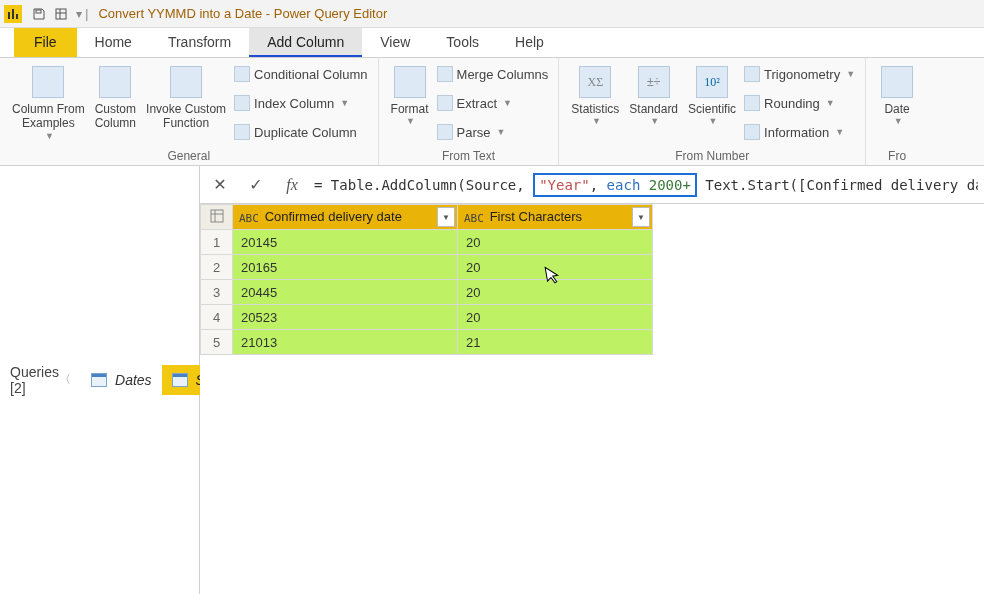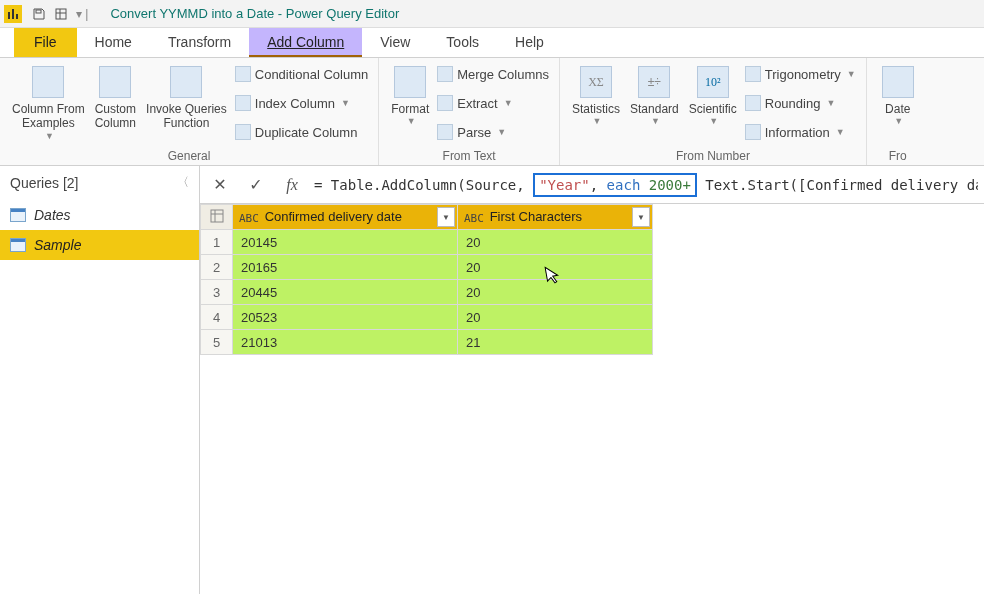--- a/index.html
+++ b/index.html
@@ -38,22 +38,22 @@
       display: inline-flex;
       align-items: center;
       justify-content: center;
       color: #555;
     }
     .qat-divider {
       color: #888;
       margin: 0 4px;
     }
     .title-text {
-      margin-left: 18px;
-      color: #0f766e;
+      margin-left: 6px;
+      color: #a16207;
       font-size: 13px;
     }
     .ribbon-tabs {
       display: flex;
       height: 30px;
       background: #fff;
       border-bottom: 1px solid #d0d0d0;
     }
     .ribbon-tab {
       padding: 6px 18px;
@@ -62,24 +62,23 @@
       font-size: 14px;
     }
     .ribbon-tab.file {
       background: #f2c811;
       color: #222;
       font-weight: normal;
       padding: 6px 20px;
       margin-left: 14px;
     }
     .ribbon-tab.active {
-      border-bottom: 2px solid #a16207;
+      border-bottom: 2px solid #1d4ed8;
       color: #222;
-      background: #c4b5fd;
-      text-decoration: underline;
+      background: #e5e5e5;
     }
     .ribbon-bar {
       height: 108px;
       background: #f9f9f9;
       border-bottom: 1px solid #d0d0d0;
       display: flex;
     }
     .ribbon-group {
       display: flex;
       flex-direction: column;
@@ -146,22 +145,23 @@
       margin-left: 2px;
     }
     .main {
       display: flex;
       height: calc(594px - 28px - 30px - 108px);
     }
     .sidebar {
       width: 200px;
       border-right: 1px solid #d0d0d0;
       display: flex;
-      flex-direction: column;
+      flex-direction: row;
       background: #fff;
+      align-items: center;
     }
     .sidebar-header {
       display: flex;
       align-items: center;
       justify-content: space-between;
       padding: 8px 10px;
       color: #444;
       font-size: 14px;
       border-bottom: 1px solid transparent;
     }
@@ -365,21 +365,21 @@
 Examples</span>
         <span class="dropdown-caret">▼</span>
       </div>
       <div class="ribbon-big-btn">
         <div class="big-icon"></div>
         <span style="white-space:pre-line">Custom
 Column</span>
       </div>
       <div class="ribbon-big-btn">
         <div class="big-icon"></div>
-        <span style="white-space:pre-line">Invoke Queries
+        <span style="white-space:pre-line">Invoke Custom
 Function</span>
       </div>
       <div class="ribbon-small-list">
         <div class="ribbon-small-btn">
             <span class="small-icon"></span>
             <span>Conditional Column</span>
           </div>
         <div class="ribbon-small-btn">
             <span class="small-icon"></span>
             <span>Index Column</span>

